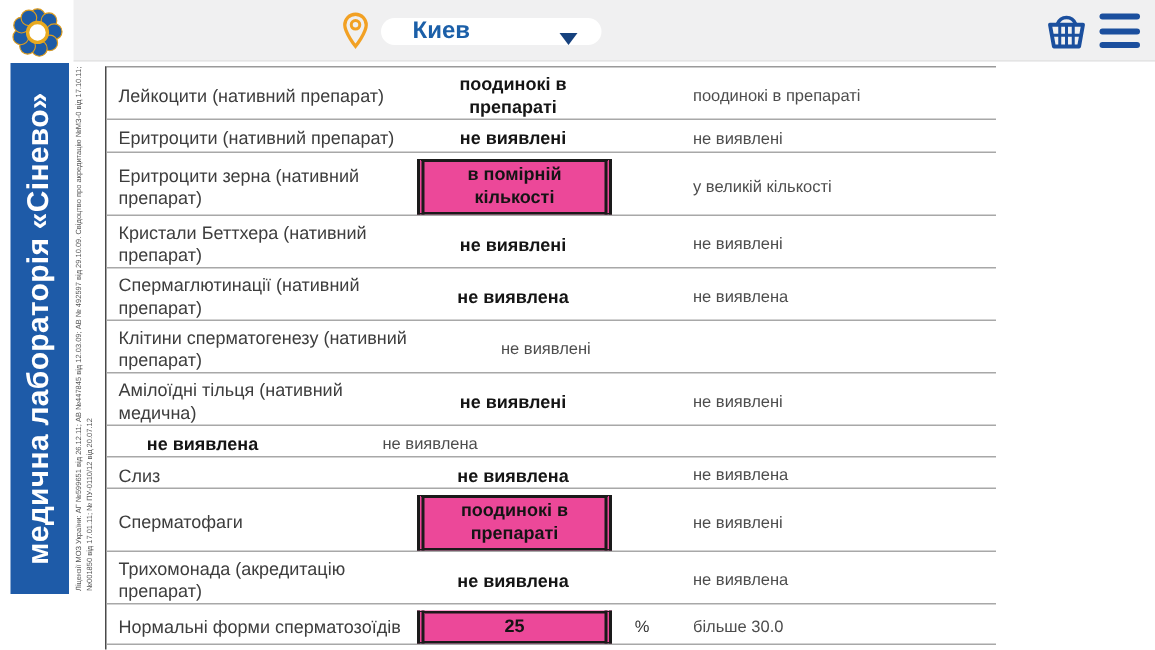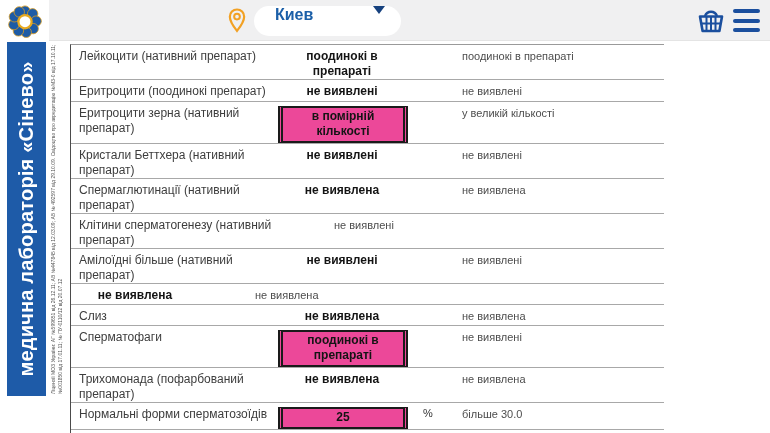--- a/index.html
+++ b/index.html
@@ -6,22 +6,22 @@
   body { font-family:"Liberation Sans", sans-serif; background:#fff; }
   .screen { position:relative; width:770px; height:433px; background:#fff; overflow:hidden; }
 
   
   .topbar { position:absolute; left:0; top:0; width:770px; height:41px;
             background:#f0f0f1; border-bottom:1px solid #e4e4e4; }
   .logo-tile { position:absolute; left:0; top:0; width:49px; height:43px;
                background:#fff; display:flex; align-items:center; justify-content:center; }
   .loc-group { position:absolute; left:226px; top:0; height:41px; display:flex; align-items:center; }
   .pin { margin-right:6px; display:flex; }
-  .pill { width:147px; height:30px; background:#fff; border-radius:16px;
-          display:flex; align-items:flex-start; justify-content:space-between;
+  .pill { width:147px; height:18px; background:#fff; border-radius:16px;
+          display:flex; align-items:flex-end; justify-content:space-between;
           padding:0 16px 0 21px; cursor:pointer; }
   .pill .city { font-size:16px; font-weight:bold; color:#1b5fa8; }
   .caret { width:0; height:0; border-left:6px solid transparent; border-right:6px solid transparent;
            border-top:8px solid #16417e; }
   .basket-btn { position:absolute; left:695px; top:7px; width:32px; height:28px; cursor:pointer; }
   .menu-btn { position:absolute; left:733px; top:9px; width:27px; height:23px; cursor:pointer;
               display:flex; flex-direction:column; justify-content:space-between; }
   .menu-btn .bar { width:27px; height:4px; background:#1b4f9e; border-radius:2px; }
 
   
@@ -31,21 +31,21 @@
     color:#fff; font-weight:bold; font-size:20px; line-height:39px; text-align:center;
     letter-spacing:0.2px; white-space:nowrap; }
   .license { position:absolute; left:50px; top:44px; width:14px; height:350px; }
   .license .vtxt { position:absolute; left:0; top:0; width:350px; height:14px;
     transform:rotate(-90deg) translateX(-350px); transform-origin:0 0;
     font-size:5px; line-height:6.5px; color:#555; }
 
   
   .content { position:absolute; left:70px; top:44px; width:594px; }
   .rtable { border-left:1px solid #4a4a4a; border-top:1px solid #9a9a9a; border-bottom:1px solid #777; }
-  .row { display:flex; align-items:flex-start; border-bottom:1px solid #a8a8a8; padding-top:4px; }
+  .row { display:flex; align-items:center; border-bottom:1px solid #a8a8a8; padding-top:4px; }
   .row:last-child { border-bottom:none; }
   .c { font-size:12px; color:#3d3d3d; }
   .c.name { width:207px; padding-left:8px; line-height:15px; }
   .c.res  { width:128px; text-align:center; }
   .rtext  { display:block; font-weight:bold; color:#141414; font-size:12px; line-height:15px; }
   .rbox   { width:130px; margin:0 auto; padding:1px 4px 2px; background:#ec4899;
             border-top:2px solid #1a1a1a; border-bottom:2px solid #1a1a1a;
             border-left:5px double #1a1a1a; border-right:5px double #1a1a1a; }
   .c.unit { width:44px; text-align:center; font-size:11px; color:#333; }
   .c.ref  { flex:1; padding-left:12px; font-size:11px; color:#4d4d4d; line-height:14px; }
@@ -112,21 +112,21 @@
       <div class="row" style="min-height:30px">
         <div class="c name">Лейкоцити (нативний препарат)</div>
         <div class="c res">
             <span class="rtext">поодинокі в препараті</span>
           </div>
         <div class="c unit"></div>
         <div class="c ref">поодинокі в препараті</div>
       </div>
 
       <div class="row" style="min-height:22px">
-        <div class="c name">Еритроцити (поодинокі препарат)</div>
+        <div class="c name">Еритроцити (нативний препарат)</div>
         <div class="c res">
             <span class="rtext">не виявлені</span>
           </div>
         <div class="c unit"></div>
         <div class="c ref">не виявлені</div>
       </div>
 
       <div class="row" style="min-height:34px">
         <div class="c name">Еритроцити зерна (нативний препарат)</div>
         <div class="c res">
@@ -154,21 +154,21 @@
         <div class="c ref">не виявлена</div>
       </div>
 
       <div class="row" style="min-height:32px">
         <div class="c name">Клітини сперматогенезу (нативний препарат)</div>
         <div class="c unit"></div>
         <div class="c ref">не виявлені</div>
       </div>
 
       <div class="row" style="min-height:20px">
-        <div class="c name">Амілоїдні більше (нативний препарат)</div>
+        <div class="c name">Амілоїдні тільця (нативний медична)</div>
         <div class="c res">
             <span class="rtext">не виявлені</span>
           </div>
         <div class="c unit"></div>
         <div class="c ref">не виявлені</div>
       </div>
 
       <div class="row" style="min-height:21px">
         <div class="c res">
             <span class="rtext">не виявлена</span>
@@ -189,21 +189,21 @@
       <div class="row" style="min-height:28px">
         <div class="c name">Сперматофаги</div>
         <div class="c res">
             <span class="rtext rbox">поодинокі в препараті</span>
           </div>
         <div class="c unit"></div>
         <div class="c ref">не виявлені</div>
       </div>
 
       <div class="row" style="min-height:22px">
-        <div class="c name">Трихомонада (пофарбований препарат)</div>
+        <div class="c name">Трихомонада (акредитацію препарат)</div>
         <div class="c res">
             <span class="rtext">не виявлена</span>
           </div>
         <div class="c unit"></div>
         <div class="c ref">не виявлена</div>
       </div>
 
       <div class="row" style="min-height:22px">
         <div class="c name">Нормальні форми сперматозоїдів</div>
         <div class="c res">

